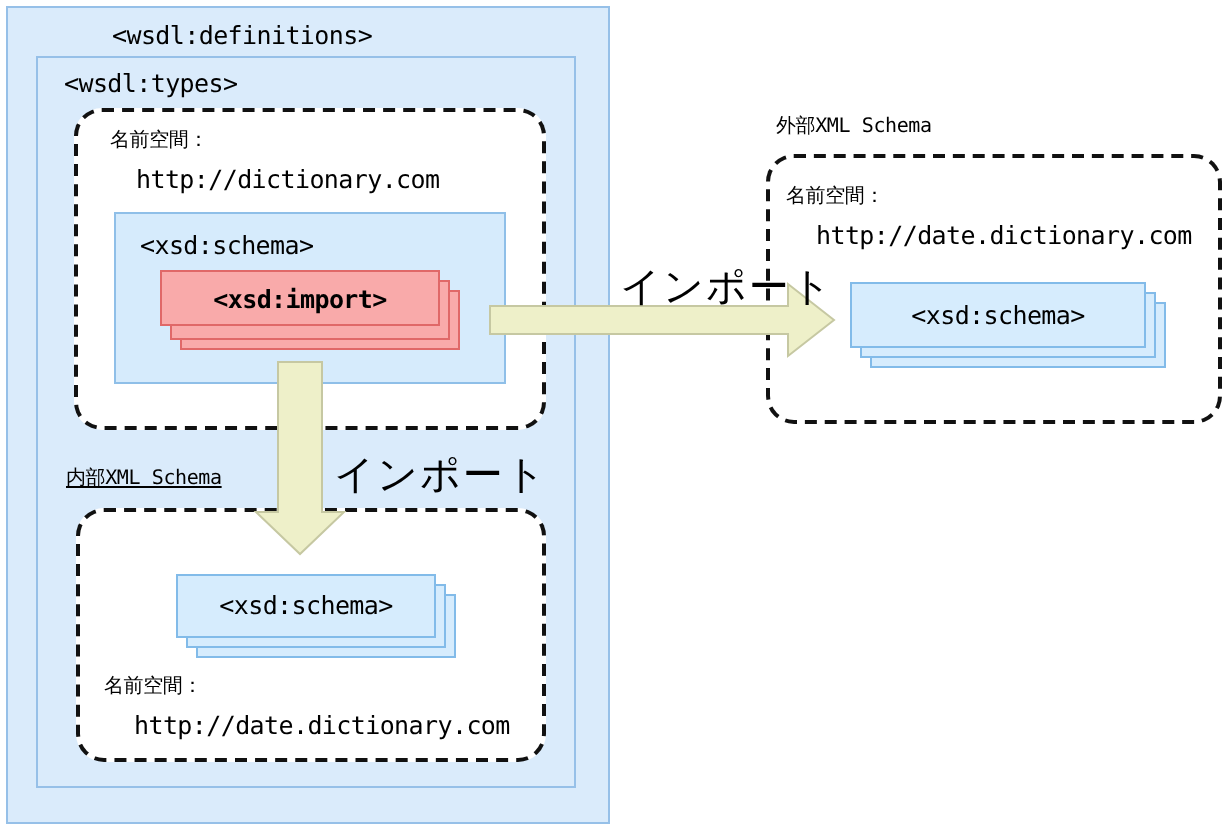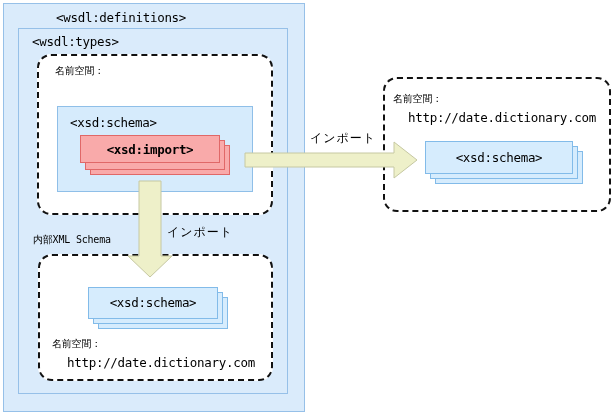--- a/index.html
+++ b/index.html
@@ -20,21 +20,21 @@
   }
   .mono{
     font-family:"DejaVu Sans Mono","Liberation Mono",monospace;
     font-size:12.5px;letter-spacing:-0.3px;white-space:nowrap;line-height:15px;
   }
   .jp{
     font-family:"DejaVu Sans Mono","Liberation Mono",monospace;
     font-size:10px;letter-spacing:-0.2px;white-space:nowrap;line-height:16px;
   }
   .arrowlabel{
-    position:absolute;font-size:12px;letter-spacing:1px;white-space:nowrap;
+    position:absolute;font-size:20px;letter-spacing:1px;white-space:nowrap;
   }
   
   .stack{position:absolute;}
   .sheet{
     position:absolute;box-sizing:border-box;
   }
   .sheet.blue{background:#d6ecfd;border:1px solid #82bbe9;}
   .sheet.pink{background:#f9aaaa;border:1px solid #e06868;}
   .sheet .tagtext{
     display:block;width:100%;text-align:center;
@@ -49,48 +49,50 @@
   <div class="panel" style="left:3px;top:3px;width:302px;height:409px;">
     <div class="abs mono" style="left:4px;top:6px;margin-left:48px;">&lt;wsdl:definitions&gt;</div>
   </div>
 
   <div class="panel" style="left:18px;top:28px;width:270px;height:366px;">
     <div class="abs mono" style="left:13px;top:5px;">&lt;wsdl:types&gt;</div>
   </div>
 
   <div class="dashedbox" style="left:37px;top:54px;width:236px;height:161px;">
     <div class="abs jp" style="left:16px;top:7px;">名前空間：</div>
+    <div class="abs mono" style="left:29px;top:26px;">http://dictionary.com</div>
   </div>
 
   <div class="panel" style="left:57px;top:106px;width:196px;height:86px;background:#d6ebfc;border-color:#8fbfe8;">
     <div class="abs mono" style="left:12px;top:8px;">&lt;xsd:schema&gt;</div>
   </div>
 
   <div class="stack" style="left:80px;top:135px;width:152px;height:42px;">
     <div class="sheet pink" style="left:10px;top:10px;width:140px;height:30px;"></div>
     <div class="sheet pink" style="left:5px;top:5px;width:140px;height:30px;"></div>
     <div class="sheet pink" style="left:0;top:0;width:140px;height:28px;font-weight:bold;">
       <span class="tagtext mono" style="line-height:28px;">&lt;xsd:import&gt;</span>
     </div>
   </div>
 
-  <div class="abs jp" style="left:33px;top:232px;">内部XML Schema</div>
+  <div class="abs jp" style="left:33px;top:232px;text-decoration:underline;">内部XML Schema</div>
 
   <div class="dashedbox" style="left:38px;top:254px;width:235px;height:127px;">
     <div class="stack" style="left:48px;top:31px;width:142px;height:44px;">
       <div class="sheet blue" style="left:10px;top:10px;width:130px;height:32px;"></div>
       <div class="sheet blue" style="left:5px;top:5px;width:130px;height:32px;"></div>
       <div class="sheet blue" style="left:0;top:0;width:130px;height:32px;">
         <span class="tagtext mono" style="line-height:30px;">&lt;xsd:schema&gt;</span>
       </div>
     </div>
     <div class="abs jp" style="left:12px;top:80px;">名前空間：</div>
     <div class="abs mono" style="left:27px;top:99px;">http://date.dictionary.com</div>
   </div>
 
+  <div class="abs jp" style="left:388px;top:56px;">外部XML Schema</div>
 
   <div class="dashedbox" style="left:383px;top:77px;width:228px;height:135px;">
     <div class="abs jp" style="left:8px;top:12px;">名前空間：</div>
     <div class="abs mono" style="left:23px;top:31px;">http://date.dictionary.com</div>
     <div class="stack" style="left:40px;top:62px;width:160px;height:45px;">
       <div class="sheet blue" style="left:10px;top:10px;width:148px;height:33px;"></div>
       <div class="sheet blue" style="left:5px;top:5px;width:148px;height:33px;"></div>
       <div class="sheet blue" style="left:0;top:0;width:148px;height:33px;">
         <span class="tagtext mono" style="line-height:31px;">&lt;xsd:schema&gt;</span>
       </div>

